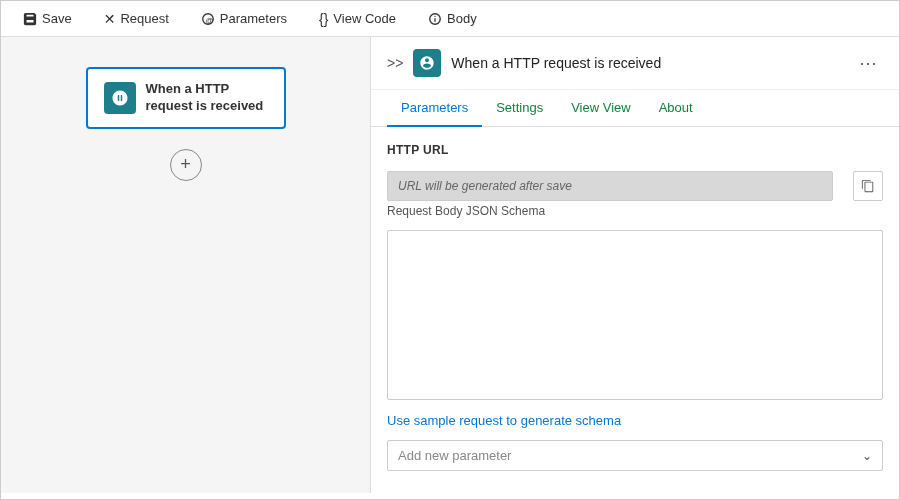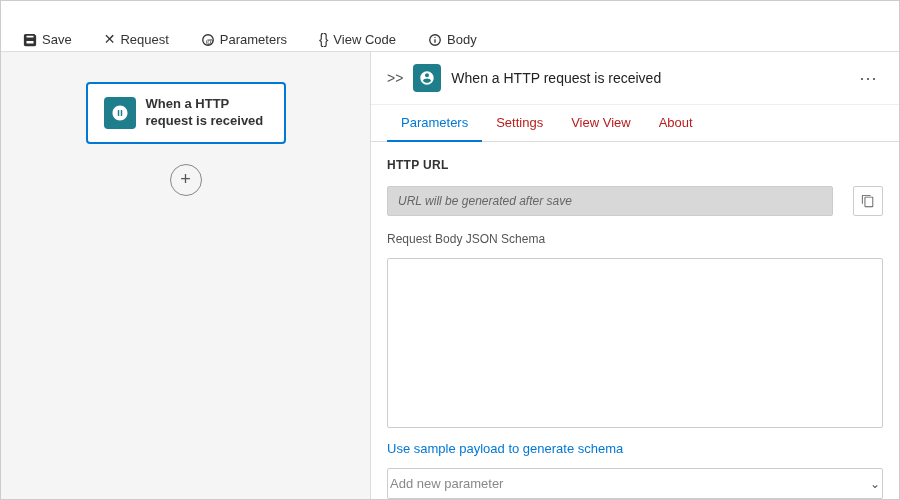--- a/index.html
+++ b/index.html
@@ -9,22 +9,22 @@
       background: #fff;
       width: 900px;
       height: 500px;
       overflow: hidden;
       border: 1px solid #ccc;
     }
 
     
     #toolbar {
       display: flex;
-      align-items: flex-end;
-      height: 51px;
+      align-items: center;
+      height: 36px;
       border-bottom: 1px solid #ddd;
       padding: 0 16px;
       gap: 20px;
       background: #fff;
     }
     .toolbar-item {
       display: flex;
       align-items: center;
       gap: 5px;
       cursor: pointer;
@@ -157,21 +157,21 @@
 
     
     #panel-tabs {
       display: flex;
       border-bottom: 1px solid #ddd;
       padding: 0 16px;
     }
     .panel-tab {
       padding: 10px 14px;
       cursor: pointer;
-      color: #b91c1c;
+      color: #15803d;
       font-size: 13px;
       border-bottom: 2px solid transparent;
       margin-bottom: -1px;
     }
     .panel-tab.active {
       color: #0078d4;
       border-bottom: 2px solid #0078d4;
       font-weight: 500;
     }
 
@@ -188,21 +188,21 @@
       color: #333;
       margin-bottom: 14px;
       text-transform: uppercase;
       letter-spacing: 0.3px;
     }
 
     .url-field-wrapper {
       display: flex;
       align-items: center;
       gap: 20px;
-      margin-bottom: 16px;
+      margin-bottom: 3px;
     }
     .url-field {
       flex: 1;
       padding: 7px 10px;
       background: #d8d8d8;
       border: 1px solid #ccc;
       border-radius: 2px;
       font-size: 12px;
       color: #666;
       font-style: italic;
@@ -246,21 +246,21 @@
       text-decoration: none;
       cursor: pointer;
     }
 
     .add-param-wrapper {
       margin-top: 12px;
       display: flex;
       align-items: center;
       border: 1px solid #ccc;
       border-radius: 2px;
-      padding: 7px 2px;
+      padding: 7px 10px;
       cursor: pointer;
       background: #fff;
     }
     .add-param-text {
       flex: 1;
       color: #888;
       font-size: 13px;
     }
     .chevron-icon {
       color: #555;
@@ -364,21 +364,21 @@
             <path d="M10 1H2C1.45 1 1 1.45 1 2v9h1V2h9V1zm3 2H5C4.45 3 4 3.45 4 4v10c0 .55.45 1 1 1h8c.55 0 1-.45 1-1V4c0-.55-.45-1-1-1zm0 11H5V4h8v10z"></path>
           </svg>
         </div>
       </div>
 
       
       <div class="schema-label">Request Body JSON Schema</div>
       <textarea class="schema-textarea" style=""></textarea>
 
       
-      <a class="generate-link">Use sample payload to generate schema</a>
+      <a class="generate-link">Use sample request to generate schema</a>
 
       
       <div class="add-param-wrapper">
         <span class="add-param-text">Add new parameter</span>
         <span class="chevron-icon">⌄</span>
       </div>
 
     </div>
   </div>
 </div>

